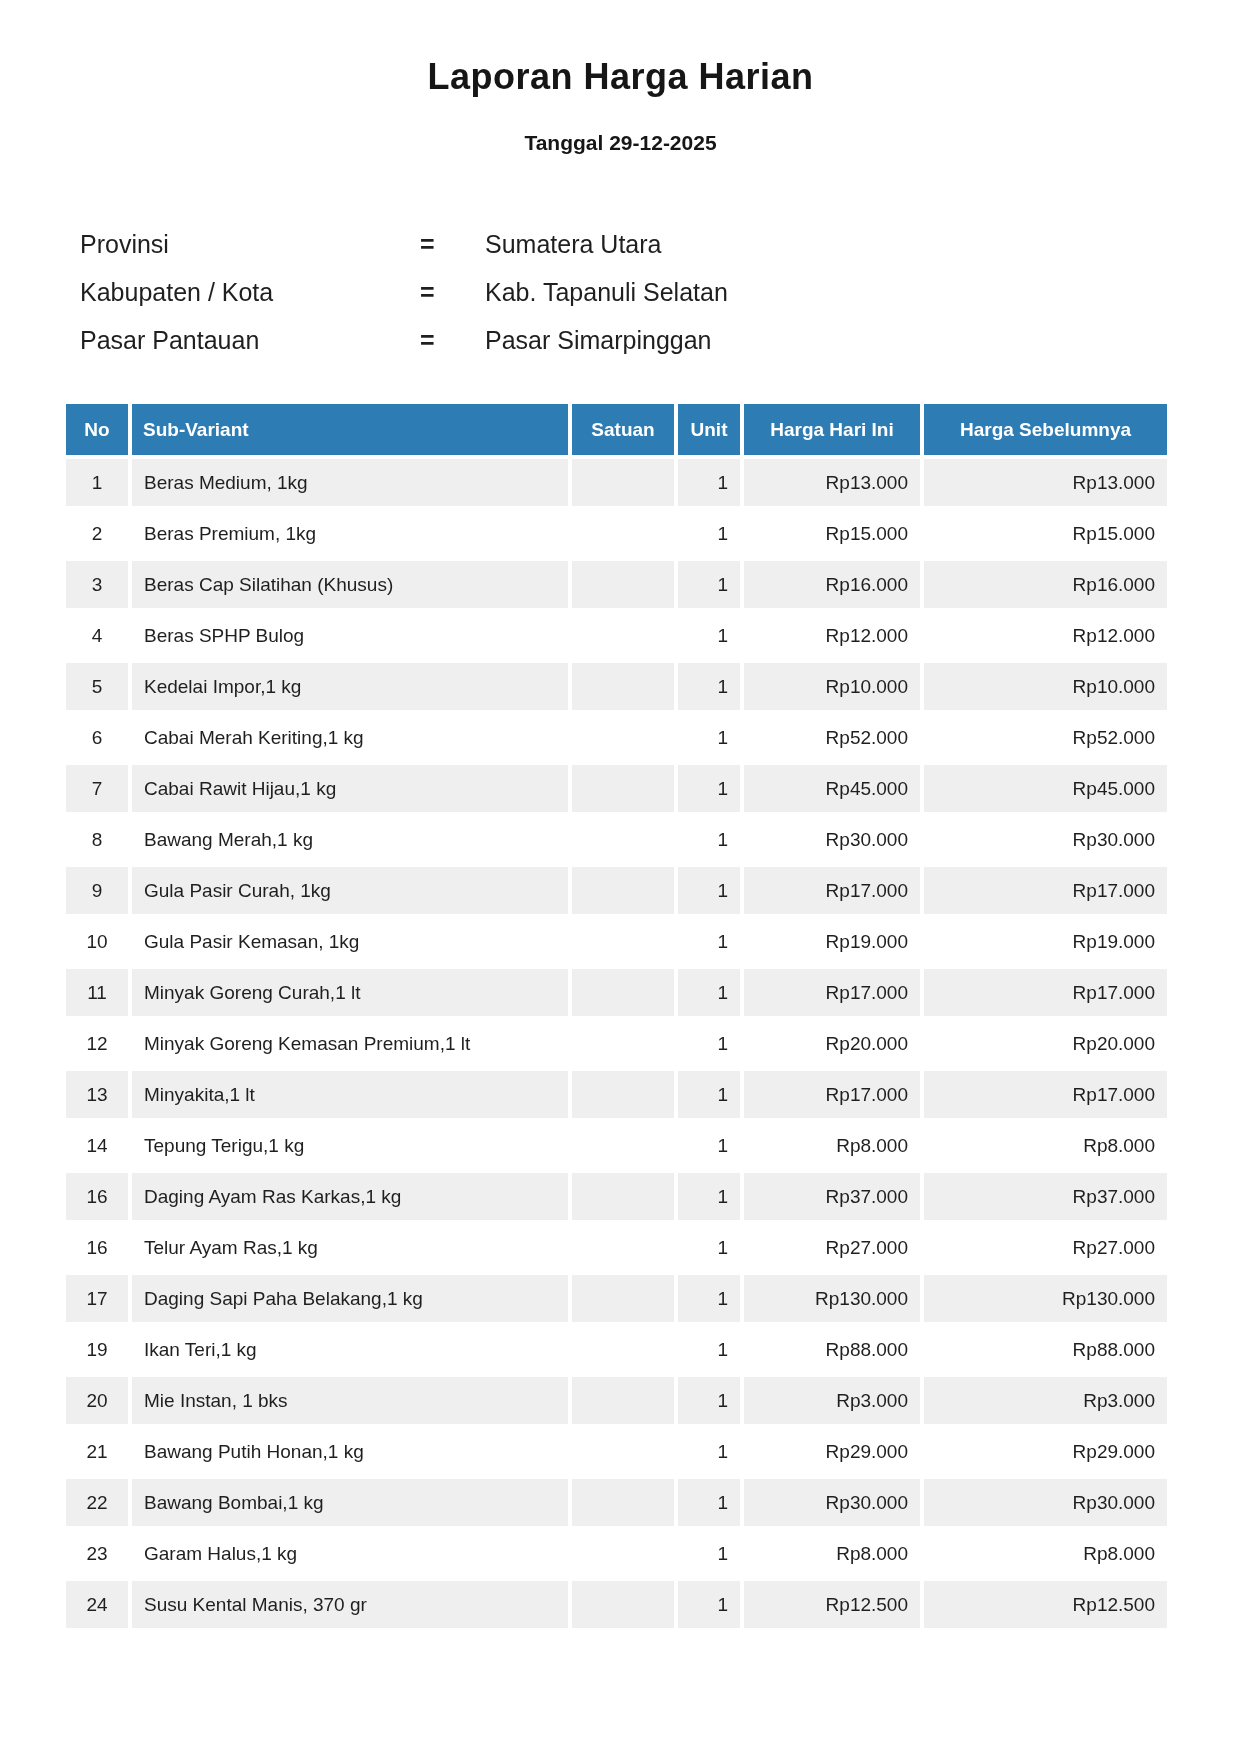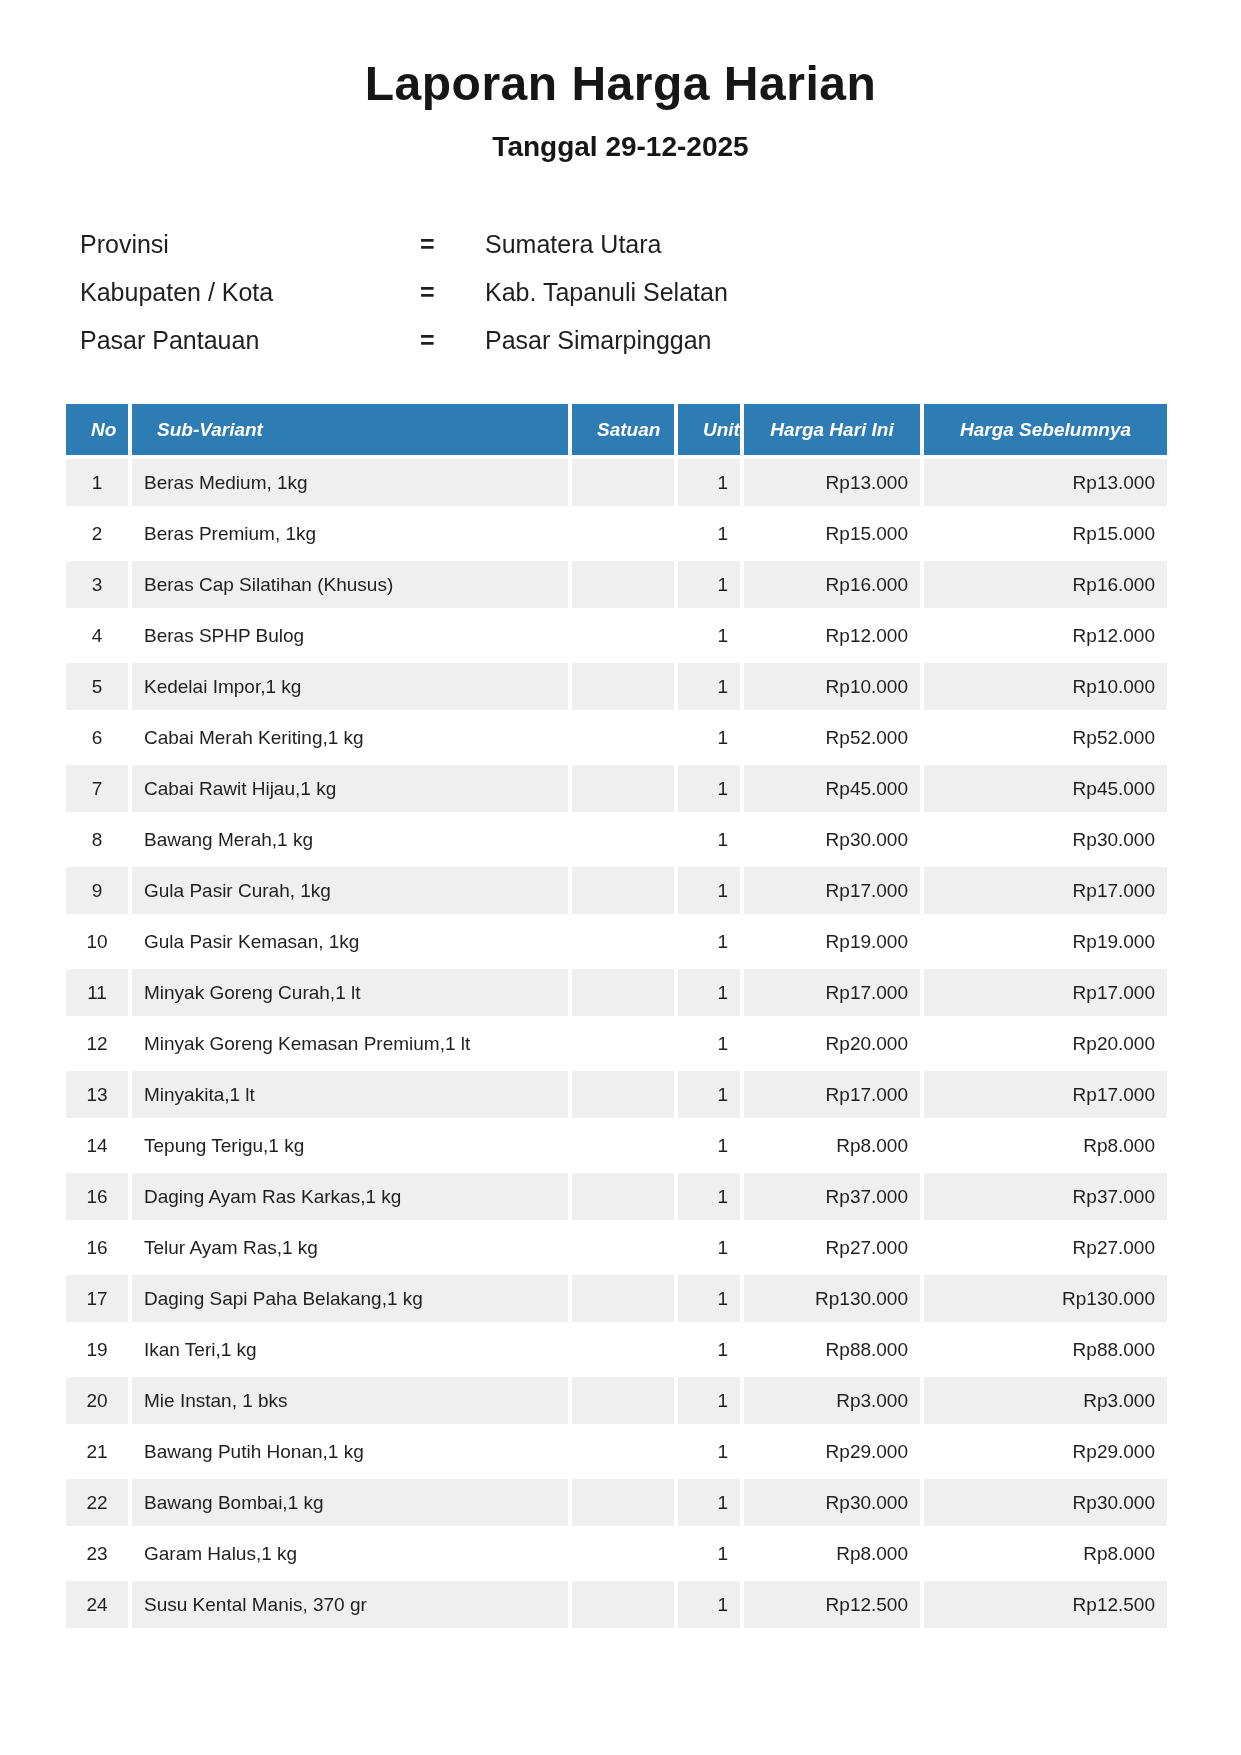--- a/index.html
+++ b/index.html
@@ -9,43 +9,42 @@
   }
   html,body{margin:0;padding:0;background:#ffffff;}
   body{
     width:1241px;height:1755px;position:relative;
     font-family:"Liberation Sans","DejaVu Sans",sans-serif;
     color:var(--text);
   }
   .page{position:absolute;inset:0;background:#fff;}
   .doc-title{
     position:absolute;top:56px;left:0;width:100%;
-    text-align:center;font-size:48px;font-weight:bold;line-height:1.15;
+    text-align:center;font-size:36px;font-weight:bold;line-height:1.15;
     letter-spacing:0.5px;color:#161616;
   }
   .doc-subtitle{
     position:absolute;top:131px;left:0;width:100%;
-    text-align:center;font-size:28px;font-weight:bold;color:#161616;
+    text-align:center;font-size:21px;font-weight:bold;color:#161616;
   }
   .meta{position:absolute;top:220px;left:80px;}
   .meta-row{height:48px;display:flex;align-items:center;font-size:25px;}
   .meta-label{width:340px;}
   .meta-eq{width:65px;font-weight:bold;}
   .meta-value{white-space:nowrap;text-align:right;}
   table.price-table{
     position:absolute;top:400px;left:62px;
     width:1109px;table-layout:fixed;
     border-collapse:separate;border-spacing:4px;
     font-size:19px;
   }
   .price-table th{
     background:var(--header-bg);color:#ffffff;font-weight:bold;
-    height:51px;padding:0 25px;font-size:19px;white-space:nowrap;
+    height:51px;padding:0 11px;font-size:19px;white-space:nowrap;
     overflow:hidden;
-    font-style:italic;
   }
   .price-table td{
     height:47px;padding:0 12px;background:#ffffff;white-space:nowrap;
     overflow:hidden;
   }
   .price-table tbody tr:nth-child(odd) td{background:var(--stripe-bg);}
   .th-no,.td-no{text-align:center;}
   .th-sub,.td-sub{text-align:left;}
   .th-satuan,.td-satuan{text-align:center;}
   .th-unit{text-align:center;}

